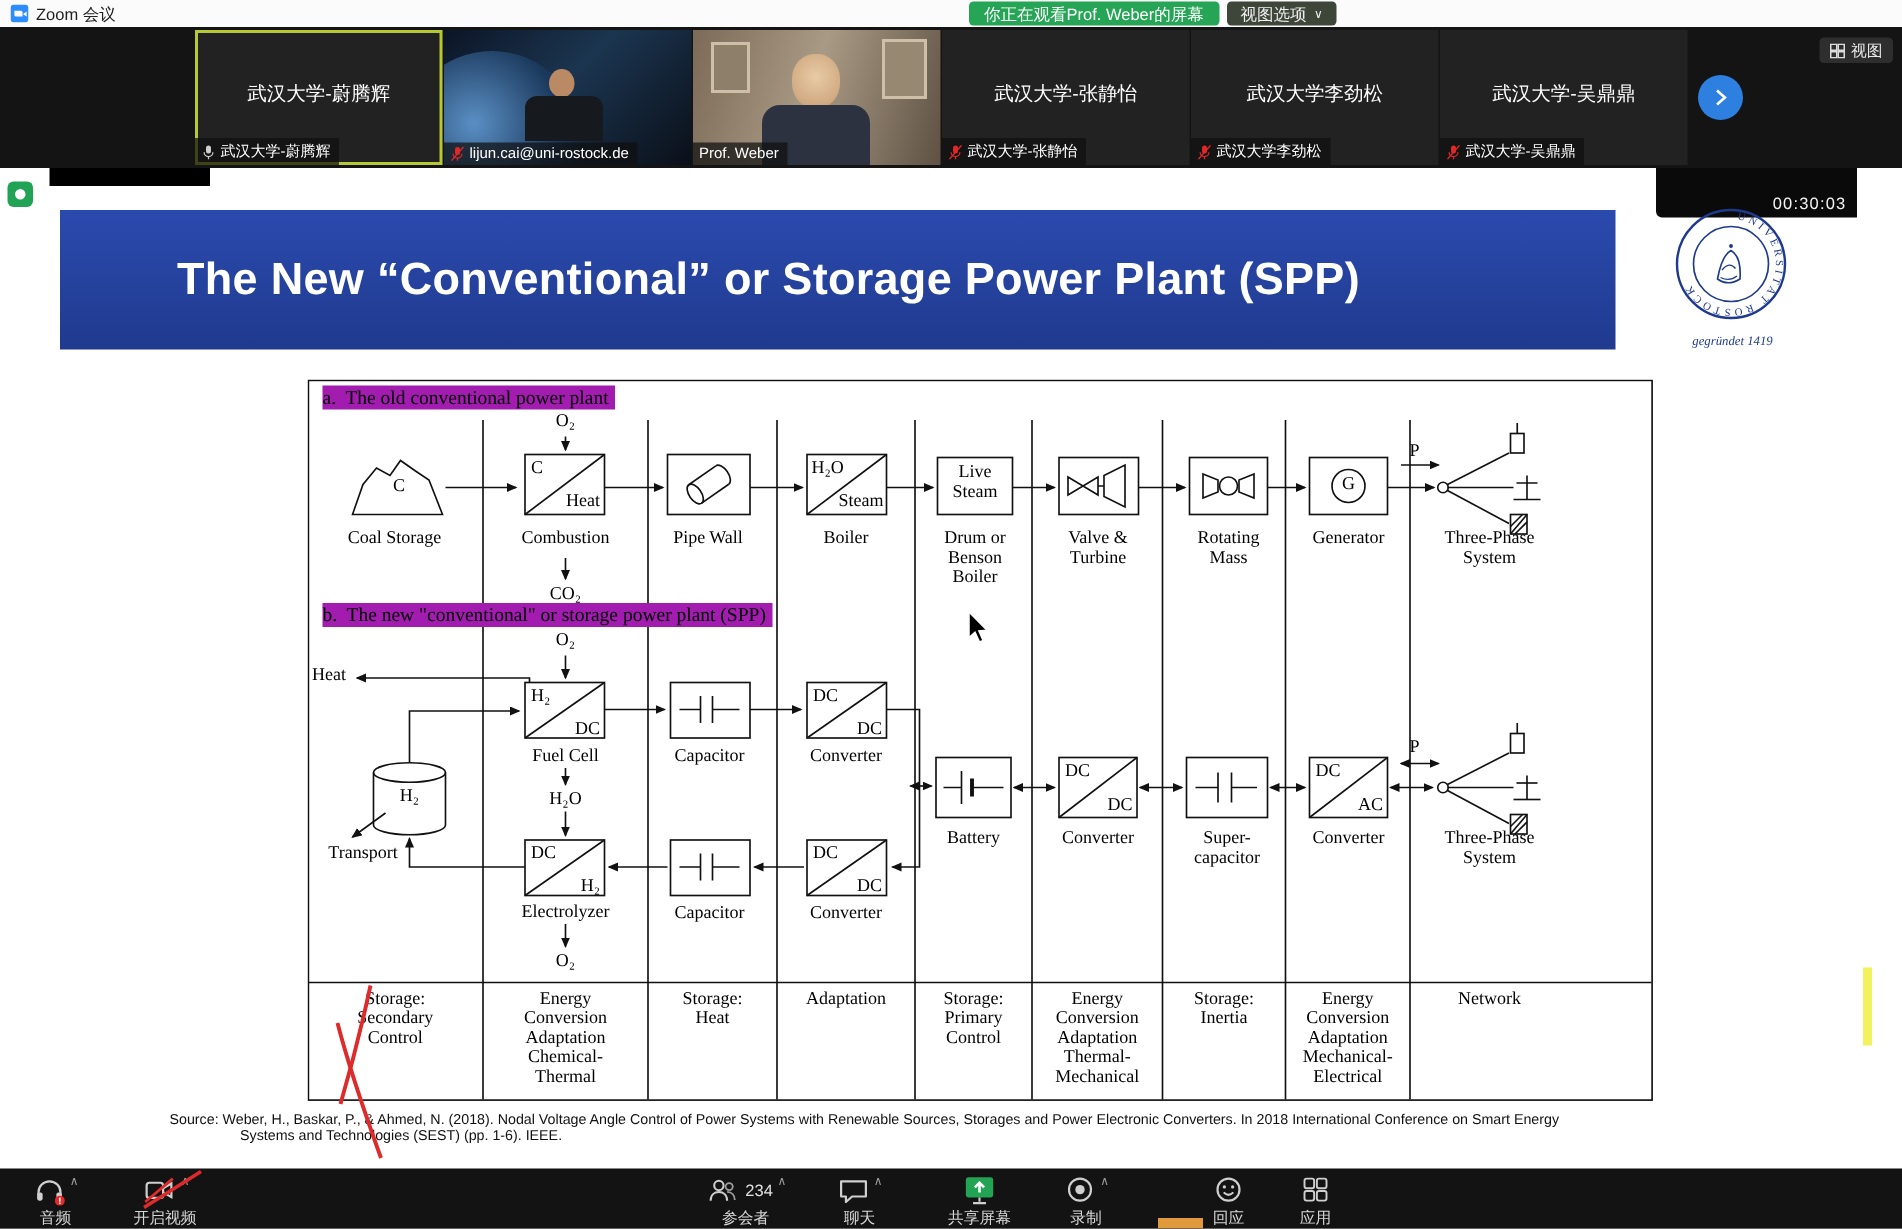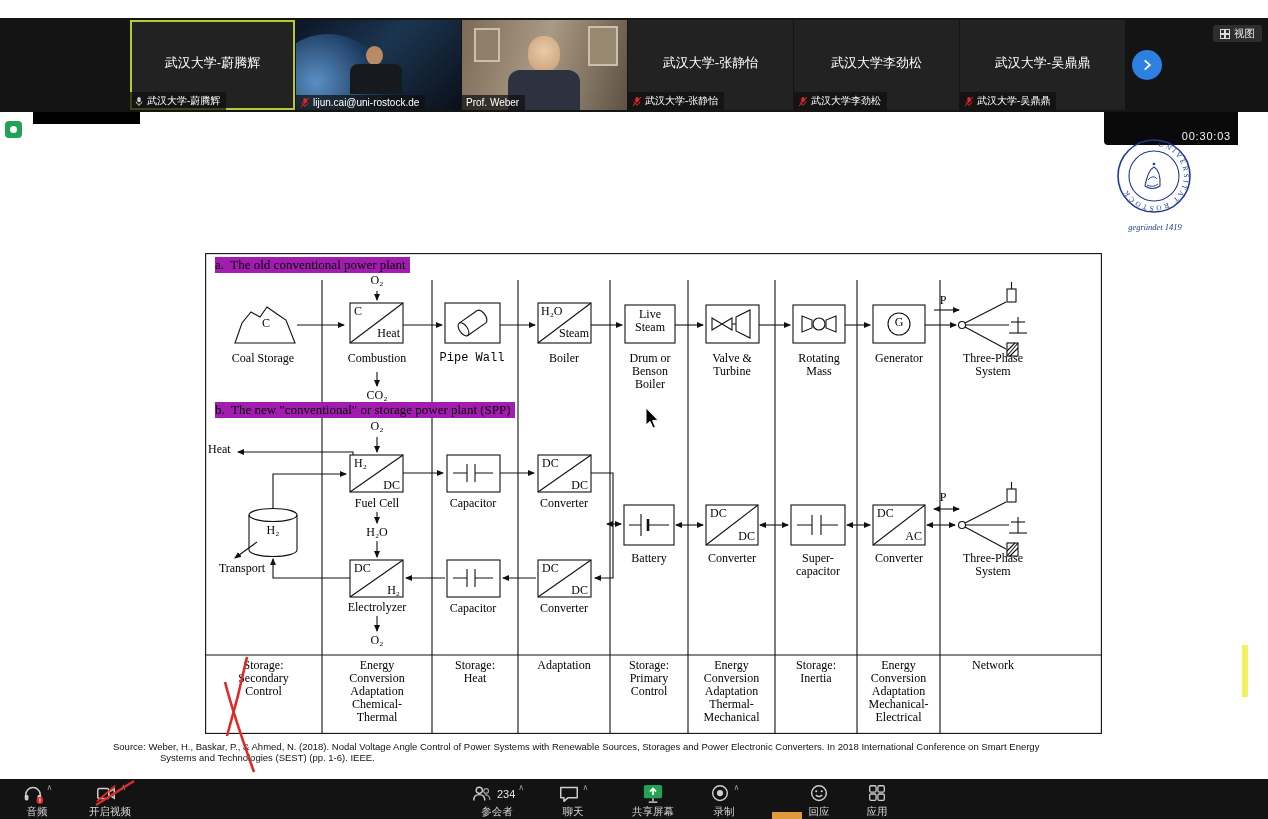--- a/index.html
+++ b/index.html
@@ -57,20 +57,35 @@
   .tb .ic { height:23px; display:flex; align-items:center; gap:3px; }
   .caret { font-size:8px; color:#9c9c9c; align-self:flex-start; margin-top:1px; }
   .count { color:#e0e0e0; font-size:11px; }
   #overlay { position:absolute; left:0; top:0; z-index:40; pointer-events:none; }
 </style>
 </head>
 <body>
 
 <div id="stage">
 
+  <div id="topbar">
+    <svg width="12" height="12">
+      <rect width="12" height="12" rx="2.5" fill="#2D8CFF"></rect>
+      <path d="M2.6,4.2 h4.4 a1,1 0 0 1 1,1 v2.8 h-4.4 a1,1 0 0 1 -1,-1 Z" fill="#fff"></path>
+      <path d="M8.6,6.2 L10.8,4.6 v3.4 L8.6,6.6 Z" fill="#fff"></path>
+    </svg>
+    <span>Zoom 会议</span>
+    <div class="watch-badge">
+      <span>你正在观看Prof. Weber的屏幕</span>
+    </div>
+    <div class="view-opts">
+      <span>视图选项</span>
+      <span style="font-size:8px;">∨</span>
+    </div>
+  </div>
 
   <div id="strip">
 
     <div class="tile active" style="left:130px">
       <div class="tile-name">武汉大学-蔚腾辉</div>
       <div class="chip">
         <svg width="10" height="11" viewBox="0 0 12 13">
           <rect x="4" y="1" width="4" height="6.5" rx="2" fill="#cfcfcf"></rect>
           <path d="M2.5,6.5 a3.5,3.5 0 0 0 7,0" stroke="#cfcfcf" fill="none"></path>
           <line x1="6" y1="10" x2="6" y2="12" stroke="#cfcfcf"></line>
@@ -170,20 +185,23 @@
     <span id="timertext">00:30:03</span>
   </div>
 
   <div class="abs" style="left:5px;top:121px;width:17px;height:17px;border-radius:4px;background:#21a355;
        display:flex;align-items:center;justify-content:center;">
     <span style="width:7px;height:7px;border-radius:50%;background:#fff;display:block;"></span>
   </div>
 
   <div class="abs" style="left:1242px;top:645px;width:6px;height:52px;background:#f2f25e;"></div>
 
+  <div id="headerband">
+    <div id="slidetitle">The New “Conventional” or Storage Power Plant (SPP)</div>
+  </div>
 
   <svg class="abs" style="left:1110px;top:136px;" width="88" height="88" viewBox="0 0 88 88">
     <circle cx="44" cy="40" r="36" fill="none" stroke="#1E3A8F" stroke-width="1.6"></circle>
     <circle cx="44" cy="40" r="25" fill="none" stroke="#1E3A8F" stroke-width="1.1"></circle>
     <defs>
         <path id="ring" d="M44,10 a30,30 0 1 1 -0.01,0"></path>
       </defs>
     <text font-size="7.2" fill="#1E3A8F" letter-spacing="2.2" font-family="Liber­ation Serif, serif">
       <textPath href="#ring" startOffset="4">UNIVERSITÄT ROSTOCK</textPath>
     </text>
@@ -329,21 +347,21 @@
     <div class="dl" style="left:158px;top:74px;width:37px;text-align:right;">Heat</div>
     <div class="dl" style="left:152px;top:136px;width:40px;">CO₂</div>
     <div class="dl" style="left:336px;top:52px;width:30px;text-align:left;">H₂O</div>
     <div class="dl" style="left:344px;top:74px;width:40px;text-align:right;">Steam</div>
     <div class="dl" style="left:420px;top:55px;width:50px;">Live
 Steam</div>
     <div class="dl" style="left:687px;top:63px;width:14px;">G</div>
     <div class="dl" style="left:731px;top:41px;width:14px;">P</div>
     <div class="dl" style="left:18px;top:99px;width:80px;">Coal Storage</div>
     <div class="dl" style="left:132px;top:99px;width:80px;">Combustion</div>
-    <div class="dl" style="left:227px;top:99px;width:80px;font-family:Liberation Mono, monospace;">Pipe Wall</div>
+    <div class="dl" style="left:227px;top:99px;width:80px;">Pipe Wall</div>
     <div class="dl" style="left:319px;top:99px;width:80px;">Boiler</div>
     <div class="dl" style="left:405px;top:99px;width:80px;">Drum or
 Benson
 Boiler</div>
     <div class="dl" style="left:487px;top:99px;width:80px;">Valve &amp;
 Turbine</div>
     <div class="dl" style="left:574px;top:99px;width:80px;">Rotating
 Mass</div>
     <div class="dl" style="left:654px;top:99px;width:80px;">Generator</div>
     <div class="dl" style="left:738px;top:99px;width:100px;">Three-Phase

